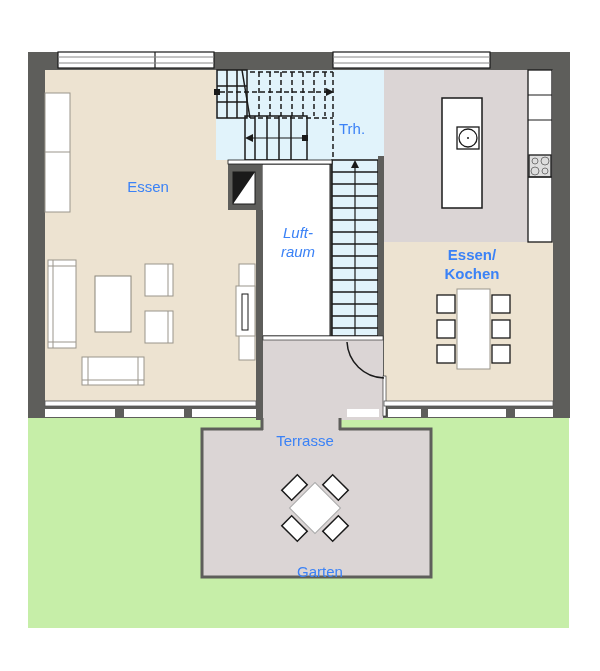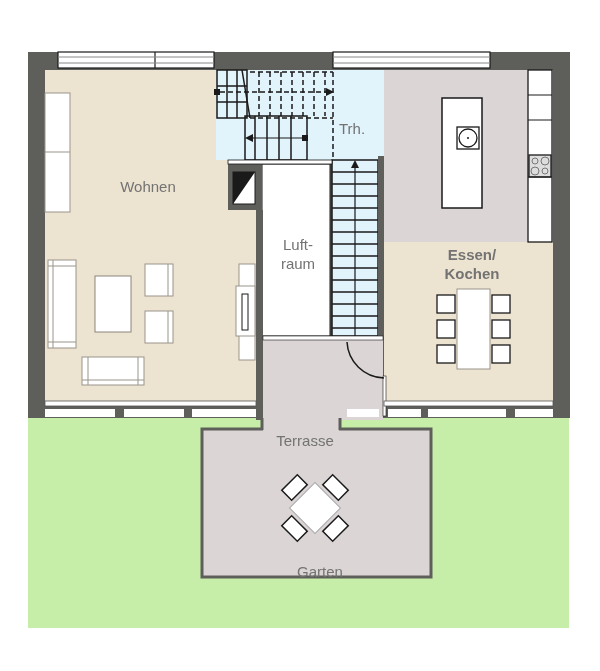--- a/index.html
+++ b/index.html
@@ -1,18 +1,18 @@
 <!DOCTYPE html>
 <html><head>
 <meta charset="utf-8">
 <style>
   html,body{margin:0;padding:0;background:#ffffff;}
   body{width:600px;height:671px;overflow:hidden;position:relative;font-family:"Liberation Sans",sans-serif;}
   #plan{position:absolute;left:0;top:0;width:600px;height:671px;}
-  .lbl{position:absolute;font-family:"Liberation Sans",sans-serif;font-size:15px;color:#737373;text-align:center;line-height:19px;white-space:pre-line;transform:translate(-50%,-50%);}
+  .lbl{position:absolute;font-family:"Liberation Sans",sans-serif;font-size:15px;color:#3b82f6;text-align:center;line-height:19px;white-space:pre-line;transform:translate(-50%,-50%);}
 </style>
 </head>
 <body>
 
 <svg id="plan" viewBox="0 0 600 671" xmlns="http://www.w3.org/2000/svg">
 
   <rect x="28" y="418" width="541" height="210" fill="#c6eea8"></rect>
 
   <rect x="28" y="52" width="542" height="366" fill="#5e5e5b"></rect>
 
@@ -168,20 +168,20 @@
   <line x1="340" y1="418" x2="340" y2="430" stroke="#5e5e5b" stroke-width="3"></line>
   <g transform="translate(315,508) rotate(45)" fill="#ffffff" stroke="#1a1a1a" stroke-width="1.5">
     <rect x="-11" y="-36" width="22" height="14"></rect>
       <rect x="-11" y="22" width="22" height="14"></rect>
     <rect x="-36" y="-11" width="14" height="22"></rect>
       <rect x="22" y="-11" width="14" height="22"></rect>
     <rect x="-18" y="-18" width="36" height="36" stroke="#aaaaaa" stroke-width="1"></rect>
   </g>
 </svg>
 
-<div class="lbl" style="left:148px;top:186px;">Wohnen</div>
-<div class="lbl" style="left:298px;top:254px;">Luft-
+<div class="lbl" style="left:148px;top:186px;">Essen</div>
+<div class="lbl" style="left:298px;top:242px;font-style:italic;">Luft-
 raum</div>
 <div class="lbl" style="left:352px;top:128px;">Trh.</div>
 <div class="lbl" style="left:472px;top:264px;font-weight:bold;">Essen/
 Kochen</div>
 <div class="lbl" style="left:305px;top:440px;">Terrasse</div>
 <div class="lbl" style="left:320px;top:571px;">Garten</div>
 
 </body></html>

